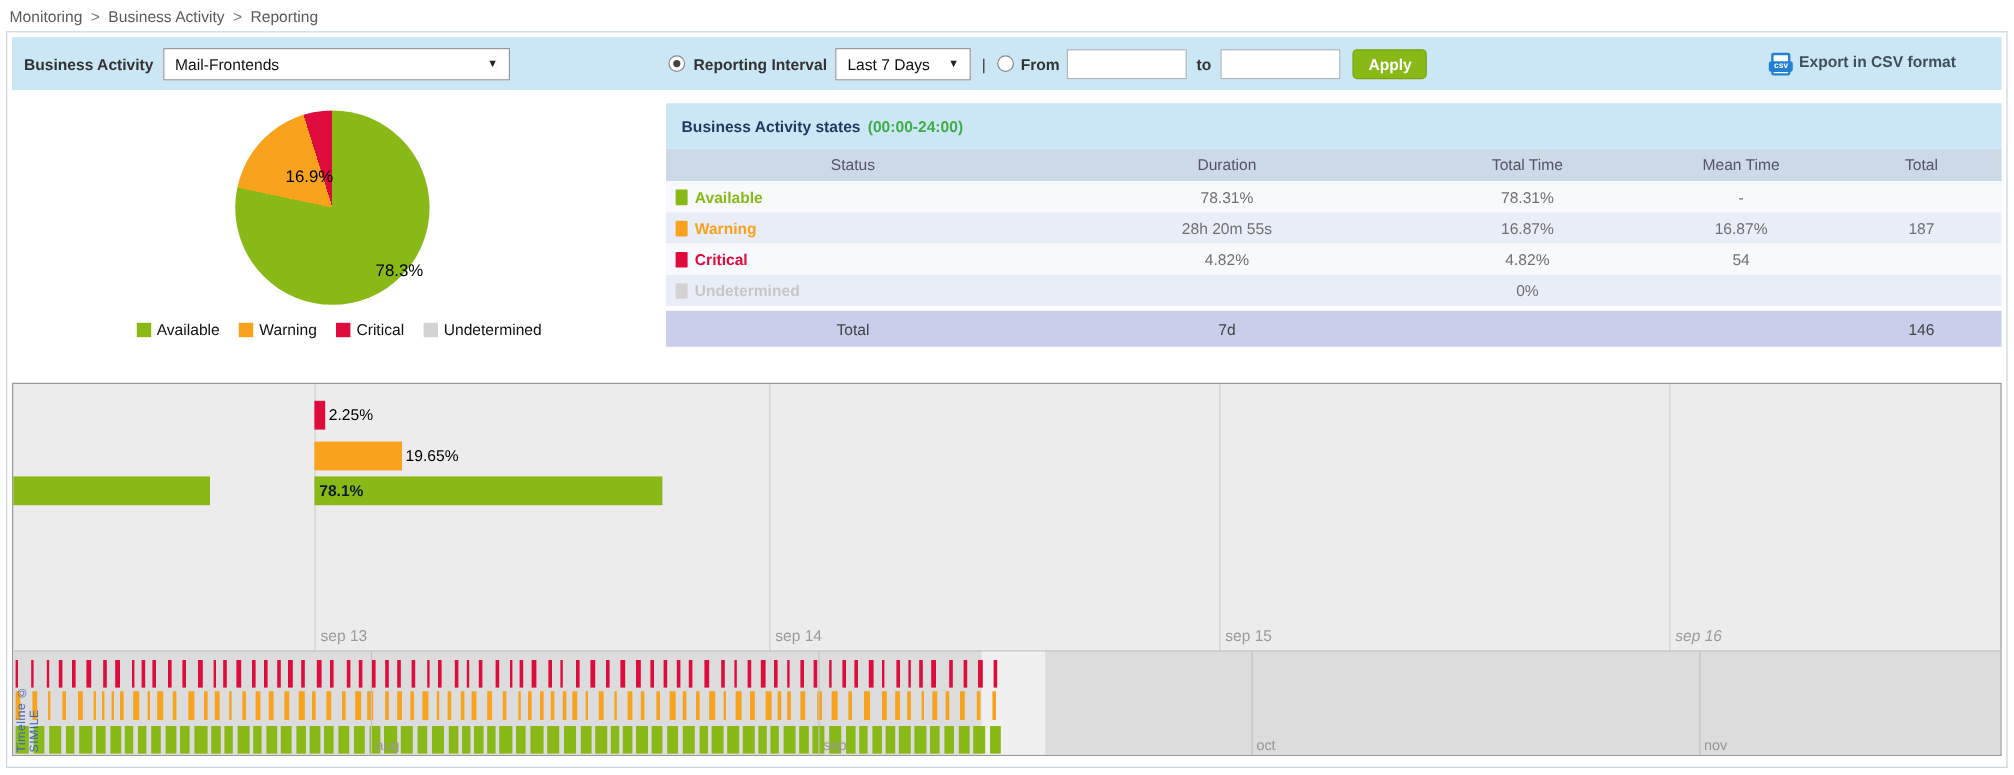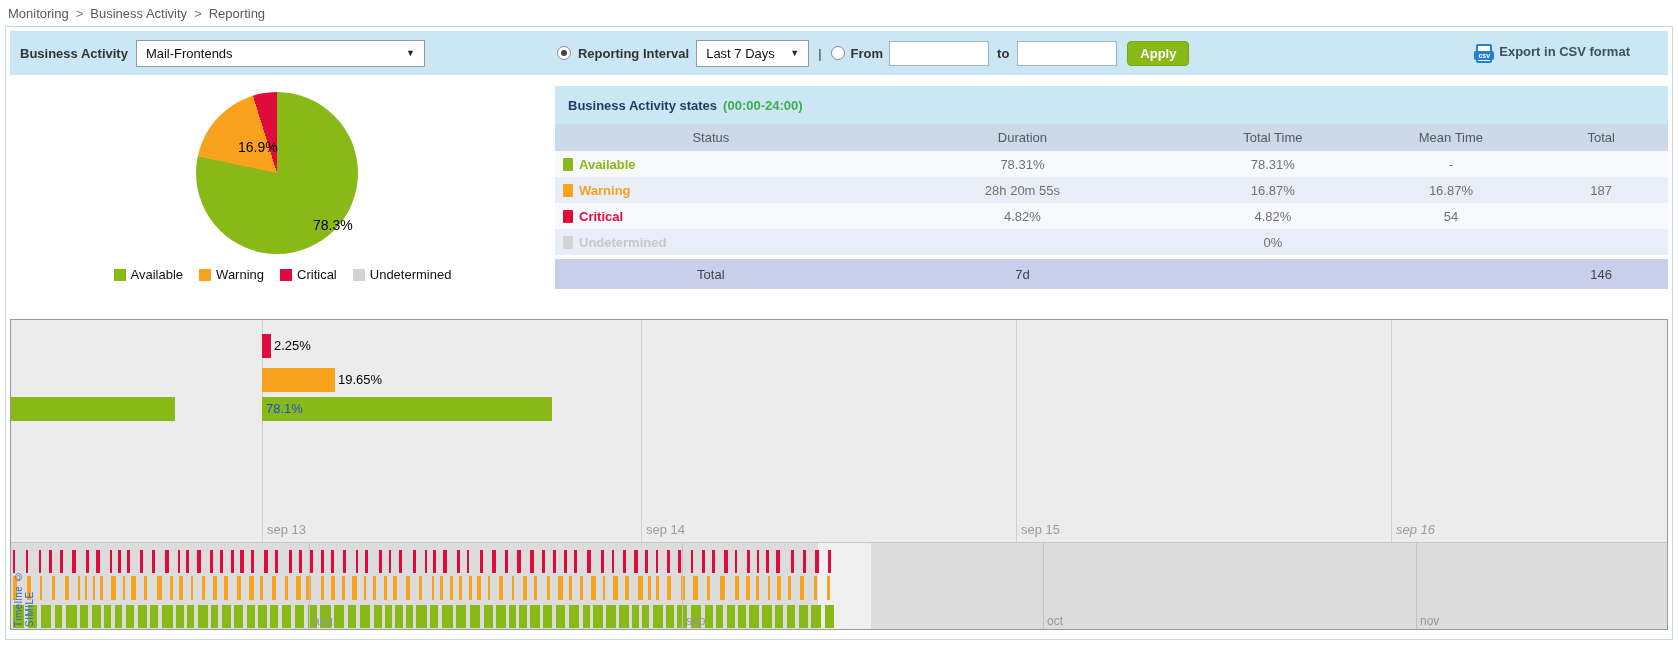--- a/index.html
+++ b/index.html
@@ -219,21 +219,21 @@
         <div class="tl-grid" style="left: 1005px;"></div>
         <span class="tl-datelabel" style="left: 1010px;">sep 15</span>
         <div class="tl-grid" style="left: 1380px;"></div>
         <span class="tl-datelabel" style="left: 1385px; font-style: italic;">sep 16</span>
         <div class="tl-bar" style="left: 0px; top: 77px; width: 164px; background: rgb(136, 185, 23);"></div>
         <div class="tl-bar" style="left: 251px; top: 14px; width: 9px; background: rgb(224, 11, 61);"></div>
         <span class="tl-barlabel" style="top: 14px; left: 263px; color: rgb(0, 0, 0);">2.25%</span>
         <div class="tl-bar" style="left: 251px; top: 48px; width: 73px; background: rgb(248, 162, 29);"></div>
         <span class="tl-barlabel" style="top: 48px; left: 327px; color: rgb(0, 0, 0);">19.65%</span>
         <div class="tl-bar" style="left: 251px; top: 77px; width: 290px; background: rgb(136, 185, 23);"></div>
-        <span class="tl-barlabel" style="top: 77px; left: 255px; color: #1d4ed8;">78.1%</span>
+        <span class="tl-barlabel" style="top: 77px; left: 255px; color: #0f172a; font-weight: bold;">78.1%</span>
       </div>
     <div class="tl-overview" id="tl-overview">
       <a class="simile-credit">Timeline © SIMILE</a>
     <div class="ov-highlight" style="left: 807px; width: 53px;"></div>
         <div class="ov-tick" style="left: 2px; top: 7px; width: 2px; height: 23px; background: rgb(224, 11, 61);"></div>
         <div class="ov-tick" style="left: 15px; top: 7px; width: 2px; height: 23px; background: rgb(224, 11, 61);"></div>
         <div class="ov-tick" style="left: 28px; top: 7px; width: 2px; height: 23px; background: rgb(224, 11, 61);"></div>
         <div class="ov-tick" style="left: 38px; top: 7px; width: 3px; height: 23px; background: rgb(224, 11, 61);"></div>
         <div class="ov-tick" style="left: 49px; top: 7px; width: 3px; height: 23px; background: rgb(224, 11, 61);"></div>
         <div class="ov-tick" style="left: 61px; top: 7px; width: 4px; height: 23px; background: rgb(224, 11, 61);"></div>

